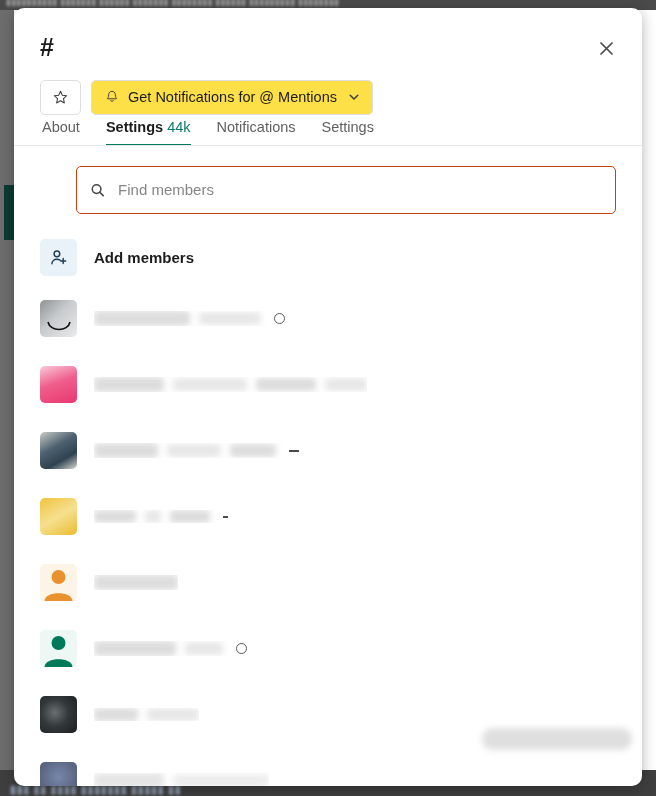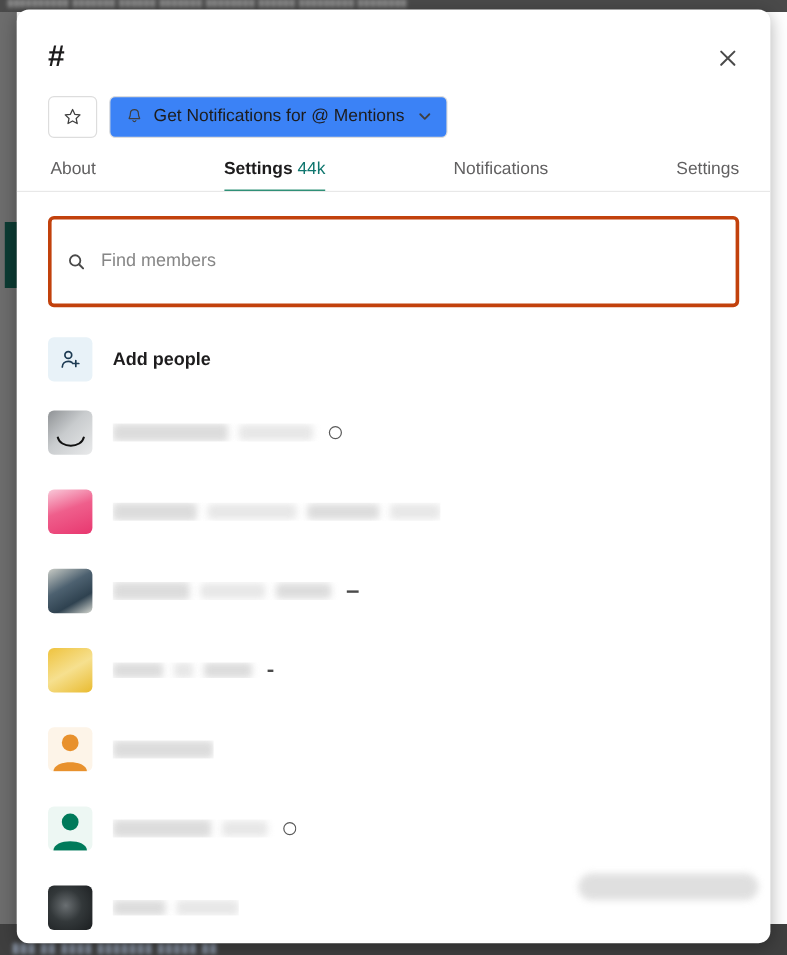--- a/index.html
+++ b/index.html
@@ -125,39 +125,38 @@
     border: 1px solid #dddddd;
     border-radius: 5px;
     background: #fff;
     display: flex; align-items: center; justify-content: center;
     cursor: pointer;
   }
   .pill-btn {
     height: 33px;
     border: 1px solid #dddddd;
     border-radius: 5px;
-    background: #3b82f6;
+    background: #fde047;
     display: flex; align-items: center;
     gap: 8px;
     padding: 0 12px;
     cursor: pointer;
     color: #1d1c1d;
     font-size: 14.5px;
   }
   .pill-btn .chev { margin-left: 3px; display:flex; }
 
   
   .tabbar {
     display: flex;
     align-items: flex-end;
     gap: 26px;
-    margin-top: 18px;
+    margin-top: 4px;
     padding-left: 2px;
     position: relative;
-    justify-content: space-between;
   }
   .tab {
     font-size: 14.5px;
     color: #616061;
     padding-bottom: 9px;
     cursor: pointer;
     border-bottom: 2px solid transparent;
     white-space: nowrap;
   }
   .tab.active {
@@ -176,24 +175,25 @@
   
   .search-wrap {
     padding: 20px 26px 0 26px;
     flex: 0 0 auto;
   }
   .search-box {
     display: flex;
     align-items: center;
     gap: 11px;
     height: 38px;
-    border: 3px solid #c2410c;
+    border: 1px solid #c2410c;
     border-radius: 5px;
-    padding: 16px 13px;
+    padding: 4px 13px;
     background: #fff;
+    margin-left: 36px;
   }
   .search-box input {
     border: none;
     outline: none;
     font-size: 15px;
     color: #1d1c1d;
     background: transparent;
     width: 100%;
     font-family: "Liberation Sans", sans-serif;
   }
@@ -374,21 +374,21 @@
   <div class="member-list">
 
     <div class="row add-people">
       <div class="add-icon-box">
         <svg width="20" height="20" viewBox="0 0 24 24">
           <circle cx="9.5" cy="7" r="3.4" fill="none" stroke="#1d3b53" stroke-width="1.7"></circle>
           <path d="M3.5 19c0-3.4 2.7-5.6 6-5.6 1.4 0 2.7.4 3.7 1.1" fill="none" stroke="#1d3b53" stroke-width="1.7" stroke-linecap="round"></path>
           <path d="M17 12.5v6 M14 15.5h6" stroke="#1d3b53" stroke-width="1.7" stroke-linecap="round"></path>
         </svg>
       </div>
-      <div class="add-label">Add people</div>
+      <div class="add-label">Add members</div>
     </div>
 
     <div class="row">
       <div class="avatar" style="background:linear-gradient(135deg,#8f9295 0%,#c9ccce 45%,#e9eaeb 100%);">
         <div class="glyph">
           <svg width="30" height="16" viewBox="0 0 30 16">
             <path d="M4 1 C6 11, 24 11, 26 1" fill="none" stroke="#111" stroke-width="1.6"></path>
           </svg>
         </div>
       </div>

